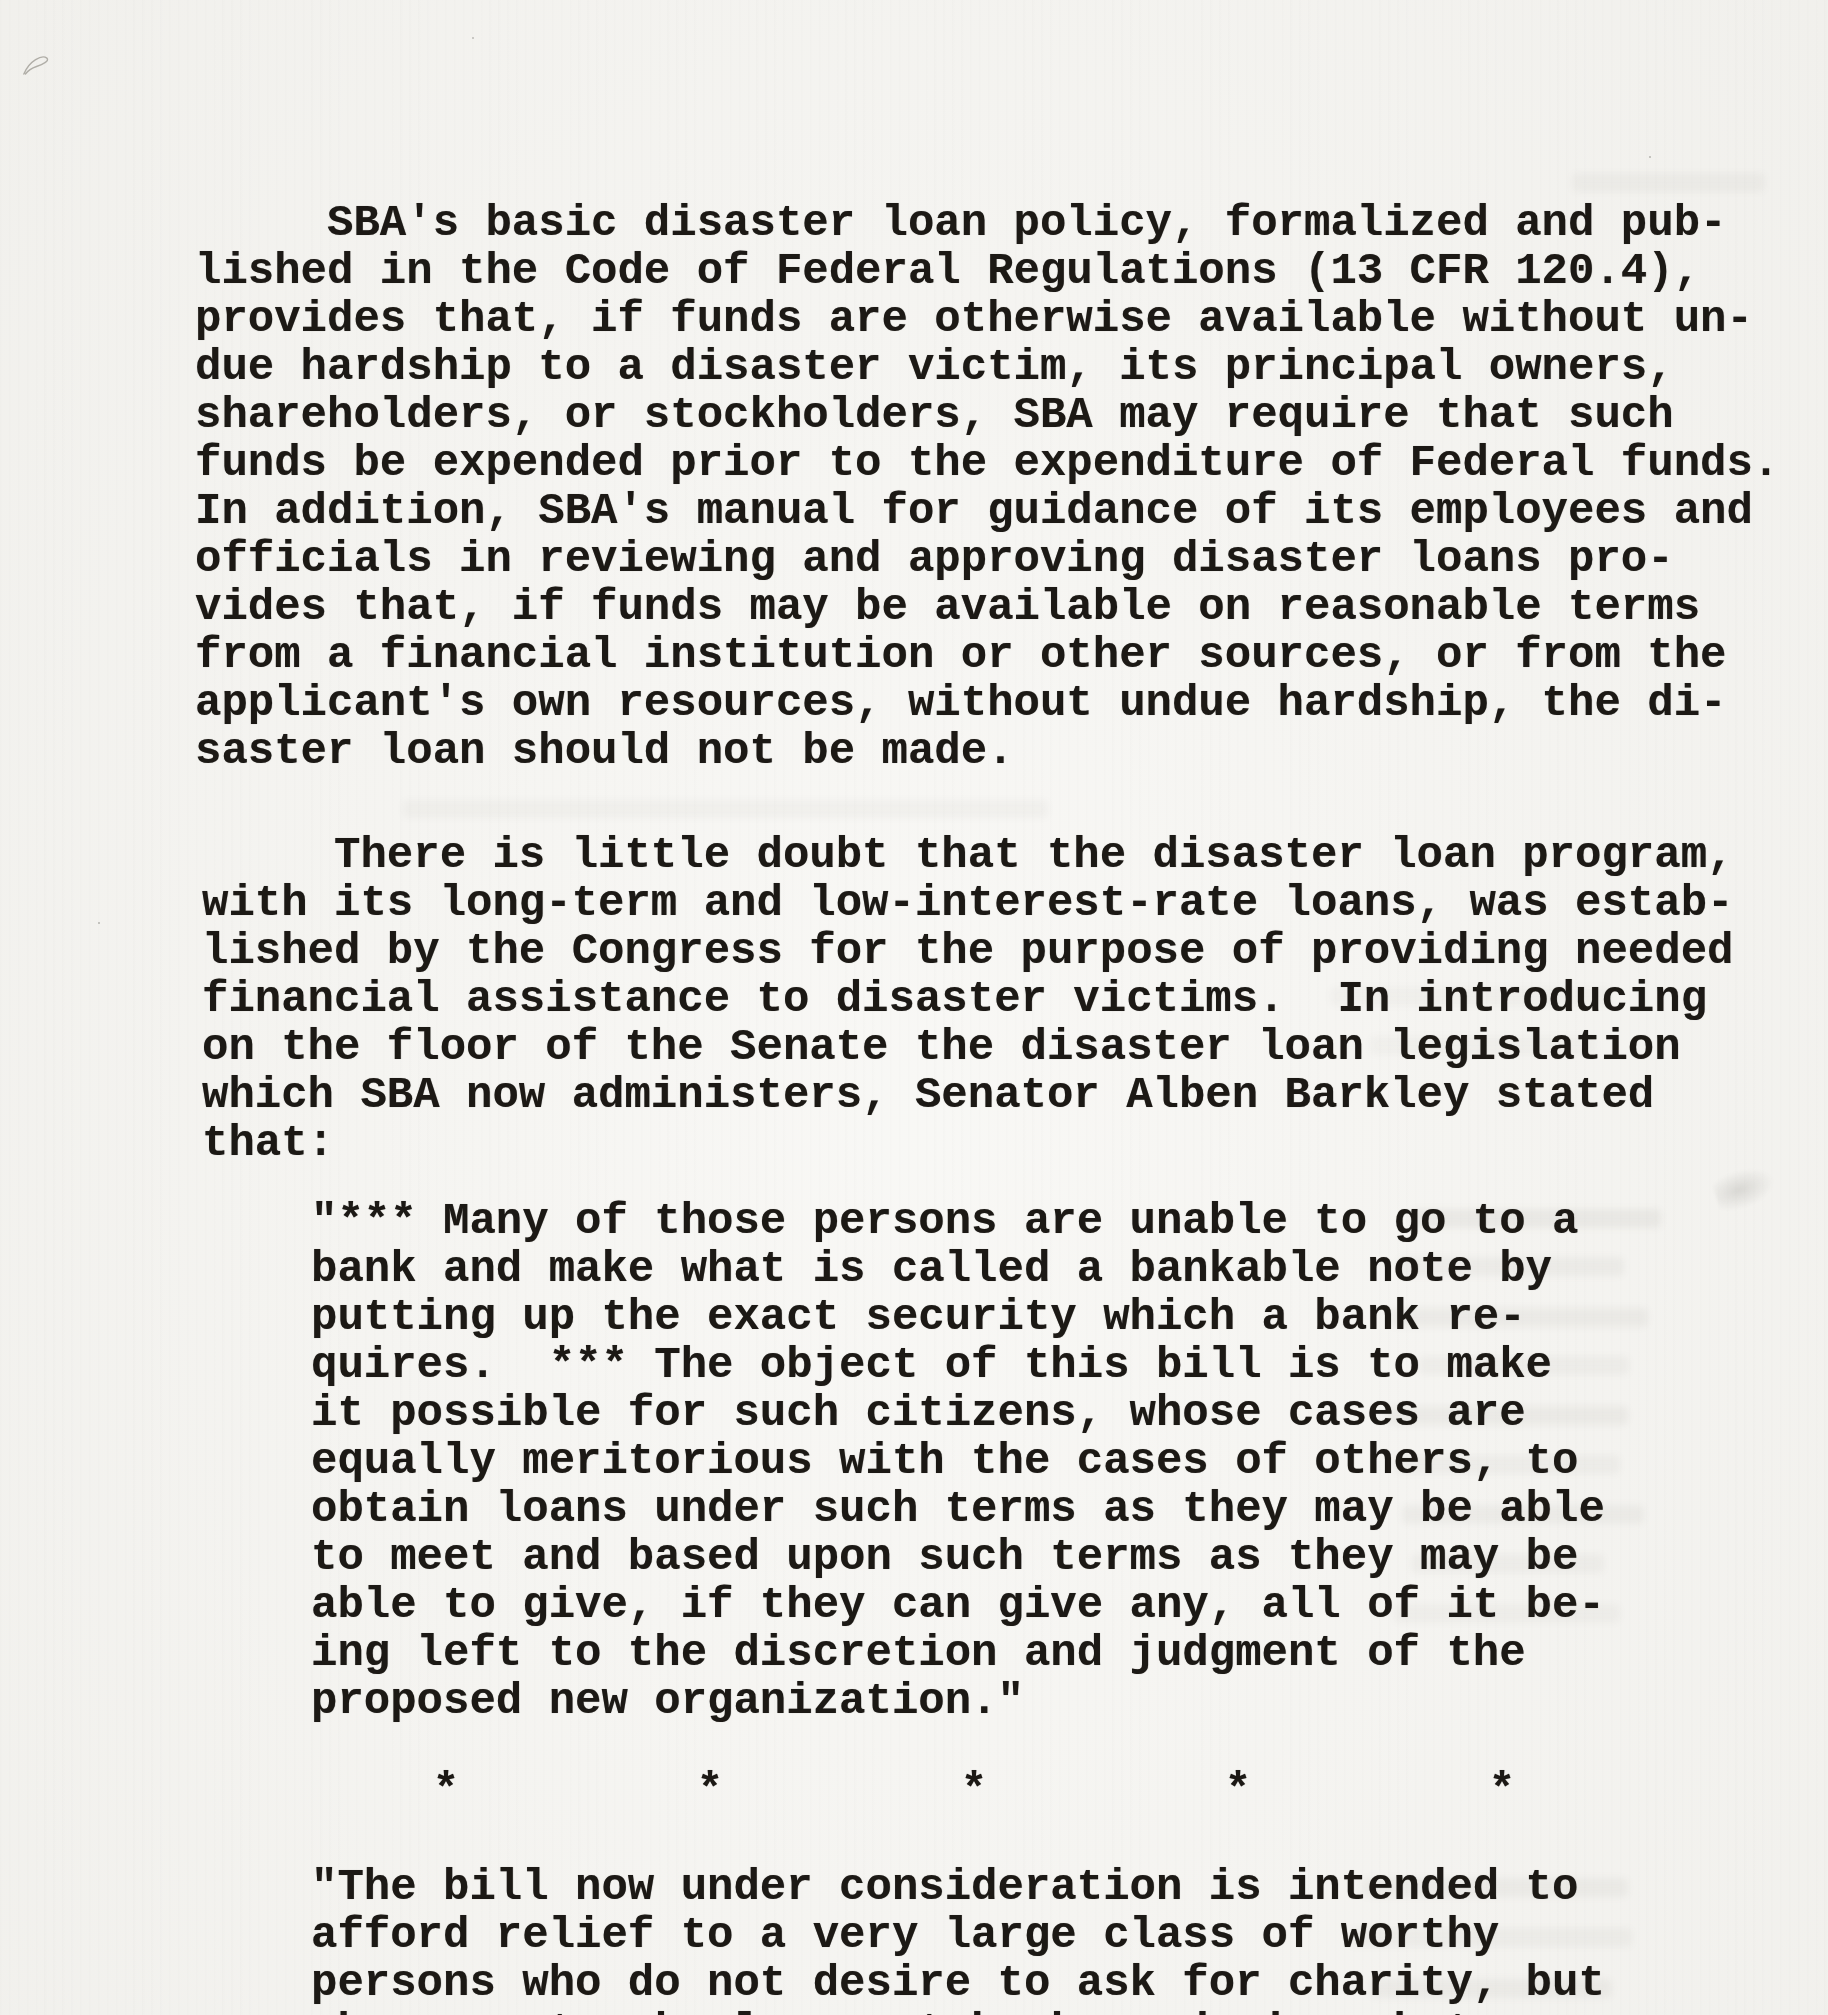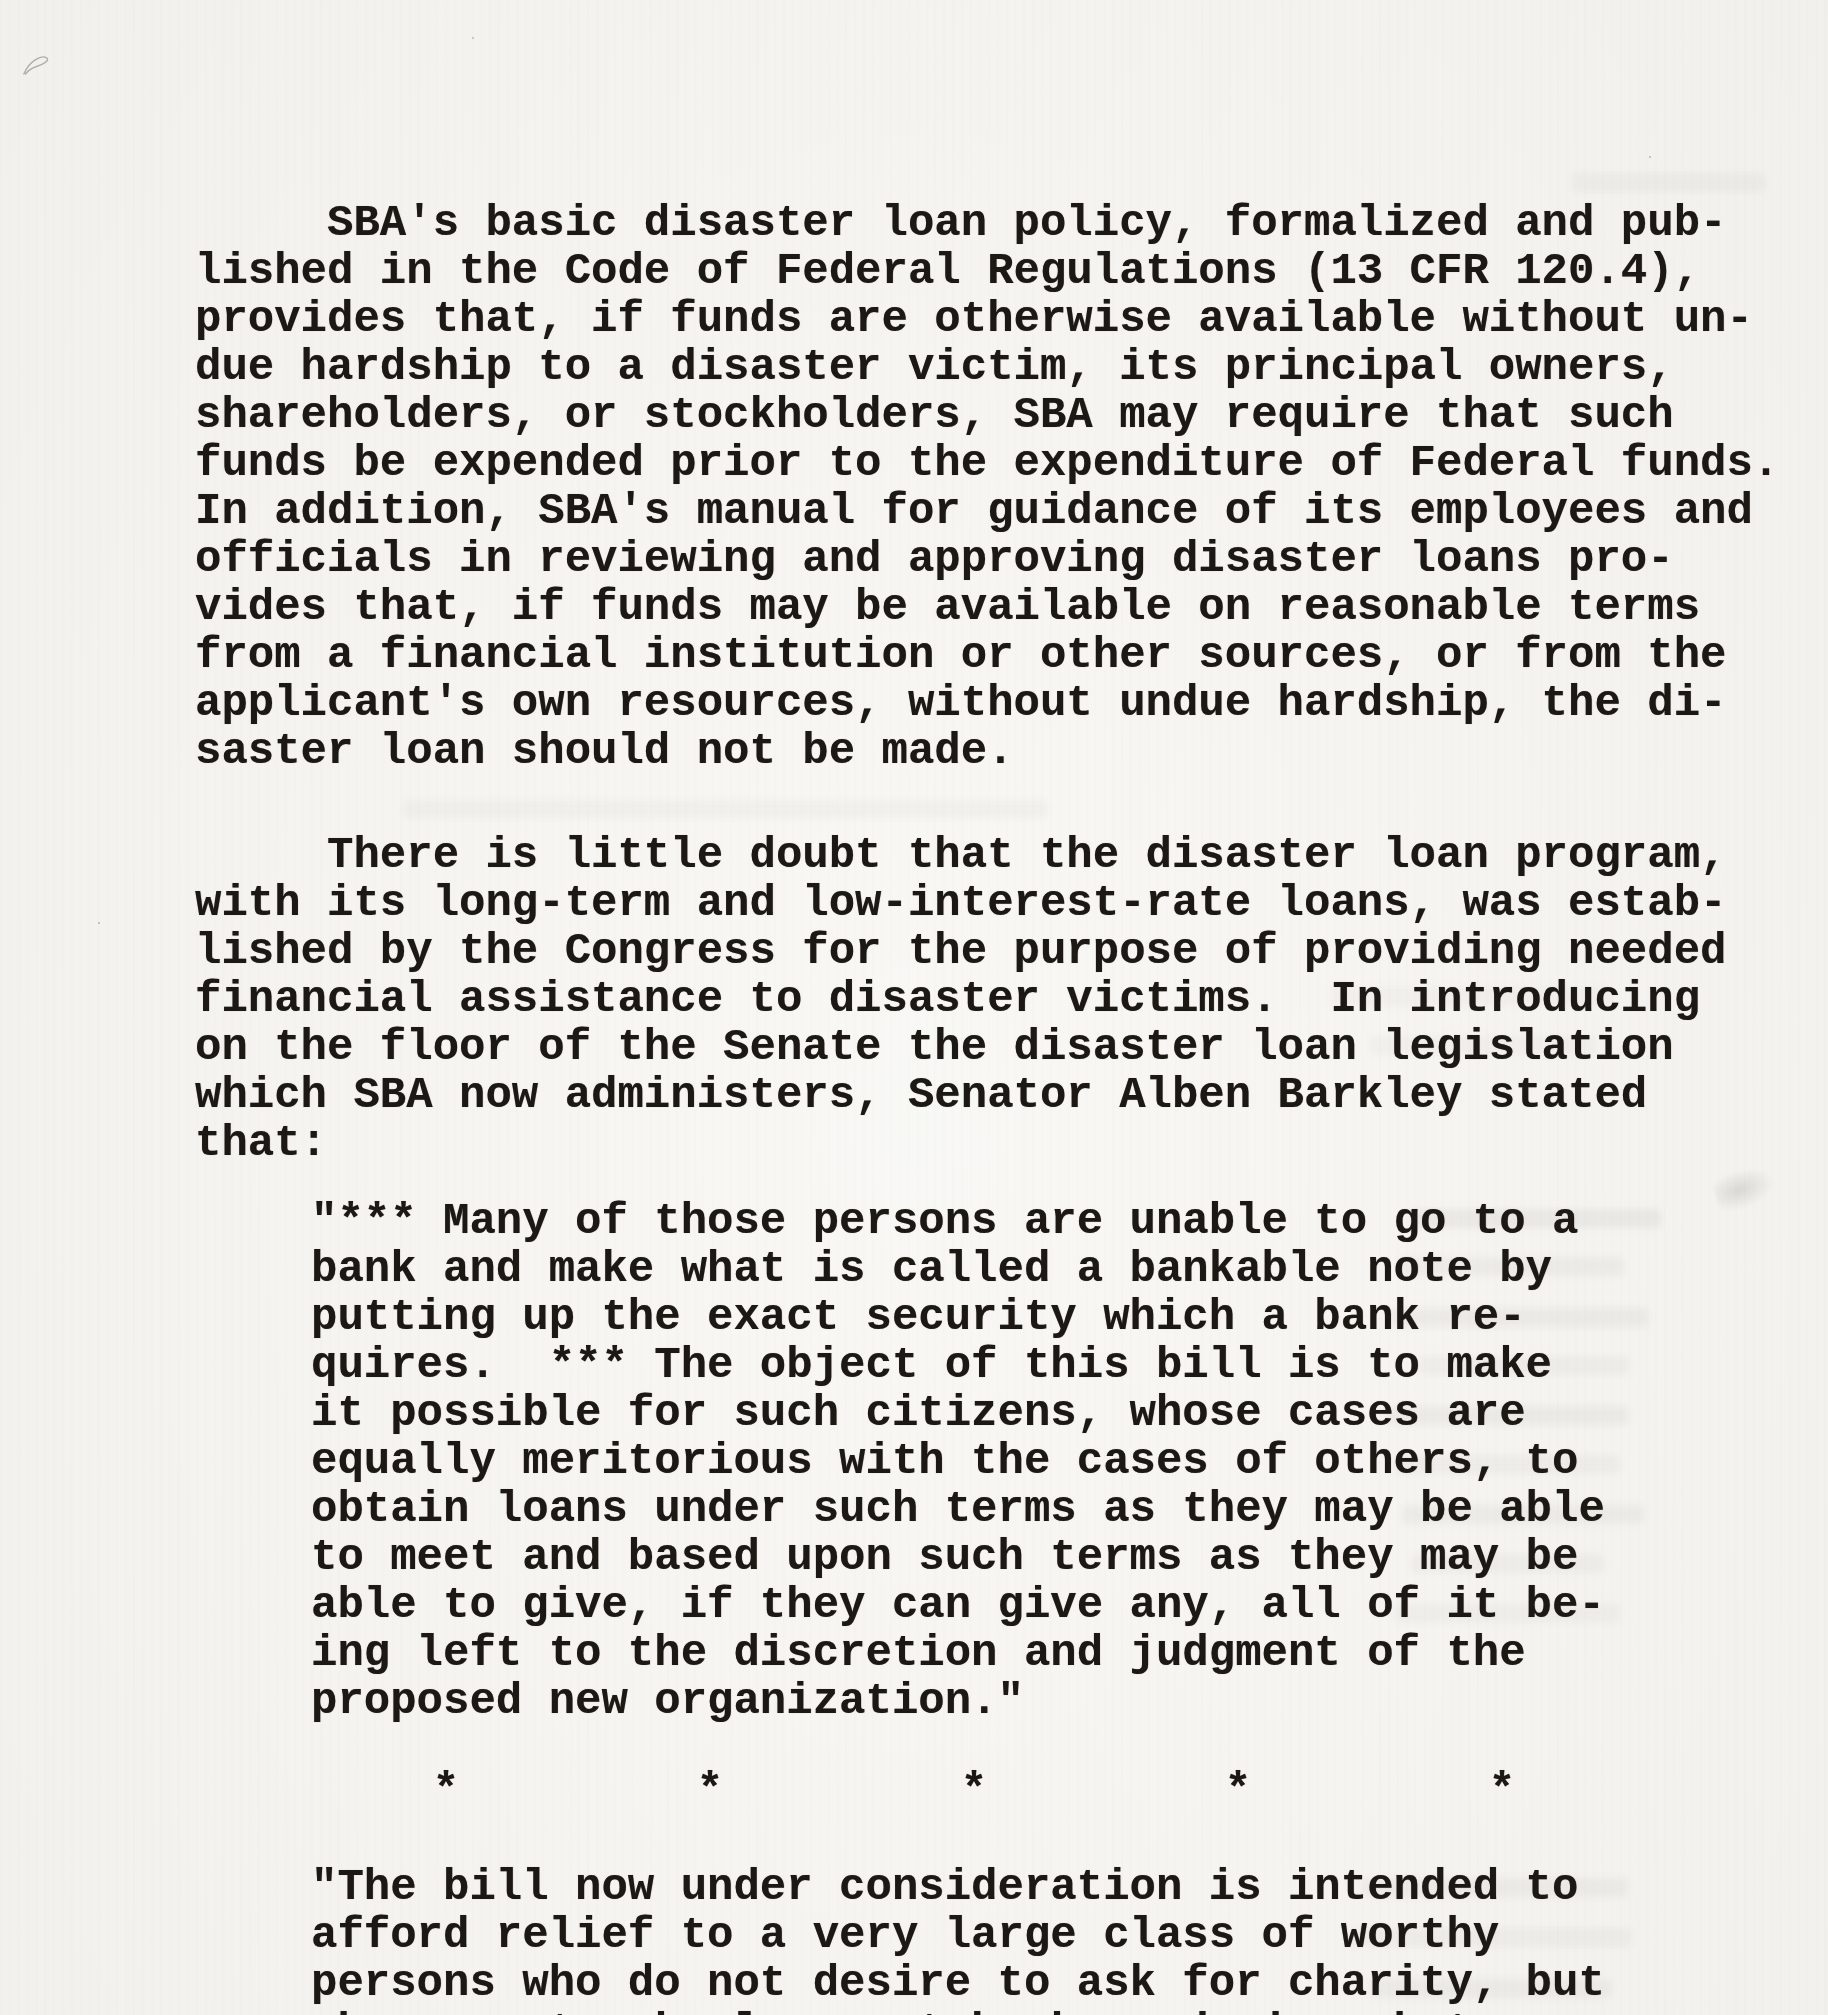--- a/index.html
+++ b/index.html
@@ -31,21 +31,21 @@
     white-space: pre;
     font-size: 44px;
     line-height: 48px;
     font-weight: 700;
     color: #1c1915;
     text-shadow: 0 0 0.8px rgba(28,25,21,0.38), 0.4px 0.4px 0 rgba(28,25,21,0.12);
     letter-spacing: 0;
     margin-left: 42px;
   }
   .p1 { left: 153px; top: 199px; }
-  .p2 { left: 153px; top: 831px; }
+  .p2 { left: 160px; top: 831px; }
   .q1 { left: 269px; top: 1197px; }
   .ast { left: 153px; top: 1766px; }
   .q2 { left: 269px; top: 1863px; }
   
   .ghost {
     position: absolute;
     background: #7d7a72;
     filter: blur(3.6px);
     border-radius: 4.8px;
     height: 19.3px;

